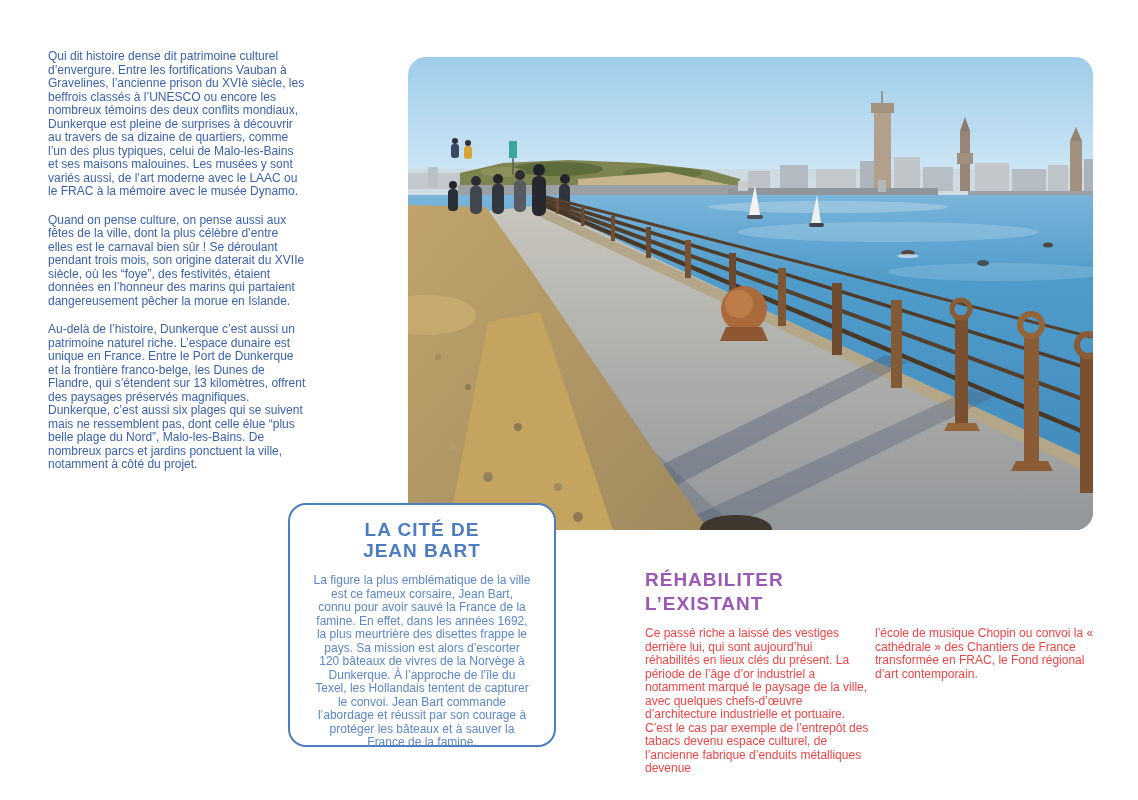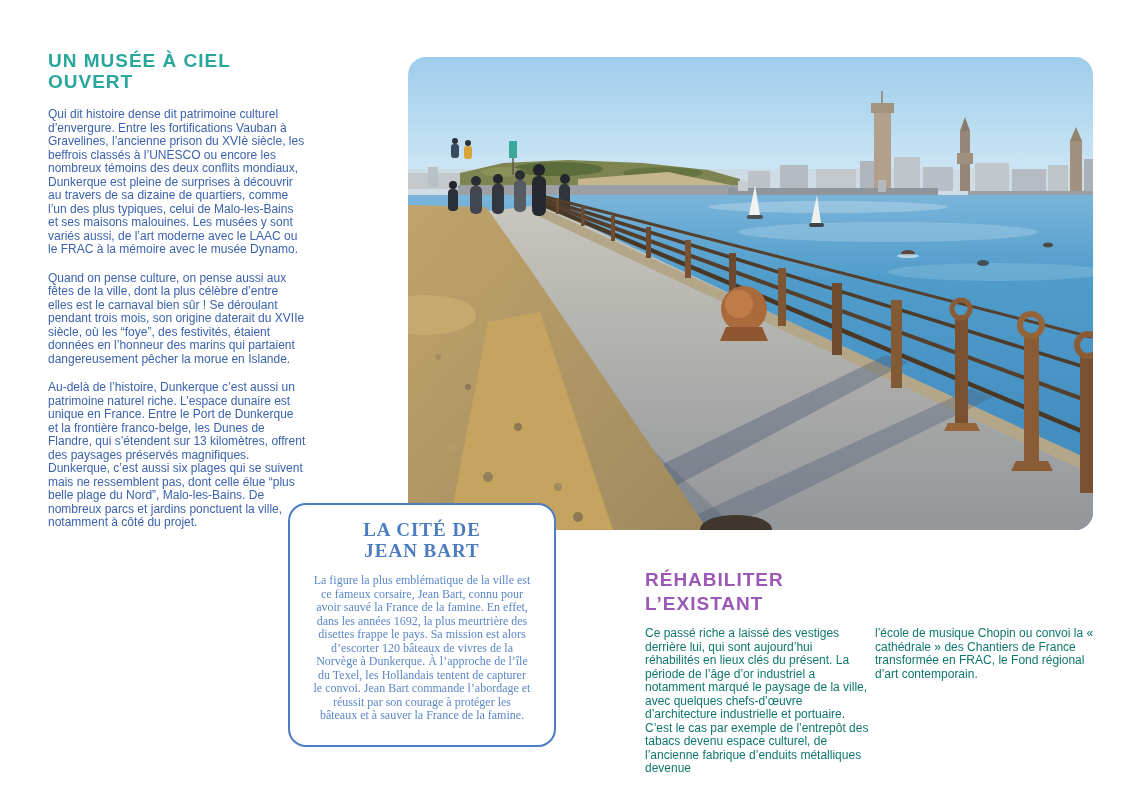--- a/index.html
+++ b/index.html
@@ -25,45 +25,44 @@
   .photo{
     position:absolute;left:408px;top:57px;width:685px;height:473px;
     border-radius:18px;overflow:hidden;
   }
   .photo svg{display:block;width:100%;height:100%;}
 
   
   .jb-box{
     position:absolute;left:288px;top:503px;width:268px;height:244px;
     background:#ffffff;border:2px solid #4d7dc0;border-radius:18px;
-    box-sizing:border-box;padding:14px 15px 10px 15px;text-align:center;font-family:Liberation Serif, serif;
+    box-sizing:border-box;padding:14px 15px 10px 15px;text-align:center;
   }
   .jb-title{
     color:#4d7dc0;font-size:19px;font-weight:bold;letter-spacing:1px;
     line-height:21px;margin:0 auto 13px auto;max-width:170px;
   }
   .jb-body{color:#5b87c8;font-size:12px;line-height:13.5px;margin:8px;}
 
   
   .rehab-title{
     position:absolute;left:645px;top:568px;width:200px;
     color:#9c58b6;font-size:19px;font-weight:bold;letter-spacing:1px;
     line-height:24px;margin:0;
   }
   .rehab-col1{position:absolute;left:645px;top:627px;width:224px;}
   .rehab-col2{position:absolute;left:875px;top:627px;width:236px;}
-  .rehab-col1 p,.rehab-col2 p{color:#0f766e;font-size:12px;line-height:13.5px;margin:0 0 14px 0;}
+  .rehab-col1 p,.rehab-col2 p{color:#ef4444;font-size:12px;line-height:13.5px;margin:0 0 14px 0;}
 </style>
 </head>
 <body>
 
 <div class="page">
 
   <div class="left-col">
-    <h2 class="teal-title">UN MUSÉE À CIEL OUVERT</h2>
     <p class="body-text">Qui dit histoire dense dit patrimoine culturel d’envergure. Entre les fortifications Vauban à Gravelines, l’ancienne prison du XVIè siècle, les beffrois classés à l’UNESCO ou encore les nombreux témoins des deux conflits mondiaux, Dunkerque est pleine de surprises à découvrir au travers de sa dizaine de quartiers, comme l’un des plus typiques, celui de Malo-les-Bains et ses maisons malouines. Les musées y sont variés aussi, de l’art moderne avec le LAAC ou le FRAC à la mémoire avec le musée Dynamo.</p>
     <p class="body-text">Quand on pense culture, on pense aussi aux fêtes de la ville, dont la plus célèbre d’entre elles est le carnaval bien sûr ! Se déroulant pendant trois mois, son origine daterait du XVIIe siècle, où les “foye”, des festivités, étaient données en l’honneur des marins qui partaient dangereusement pêcher la morue en Islande.</p>
     <p class="body-text">Au-delà de l’histoire, Dunkerque c’est aussi un patrimoine naturel riche. L’espace dunaire est unique en France. Entre le Port de Dunkerque et la frontière franco-belge, les Dunes de Flandre, qui s’étendent sur 13 kilomètres, offrent des paysages préservés magnifiques. Dunkerque, c’est aussi six plages qui se suivent mais ne ressemblent pas, dont celle élue “plus belle plage du Nord”, Malo-les-Bains. De nombreux parcs et jardins ponctuent la ville, notamment à côté du projet.</p>
   </div>
 
   <div class="photo">
     <svg viewBox="0 0 685 473" preserveAspectRatio="none">
       <defs>
         <linearGradient id="sky" x1="0" y1="0" x2="0" y2="1">
           <stop offset="0" stop-color="#9ecdeb"></stop>

